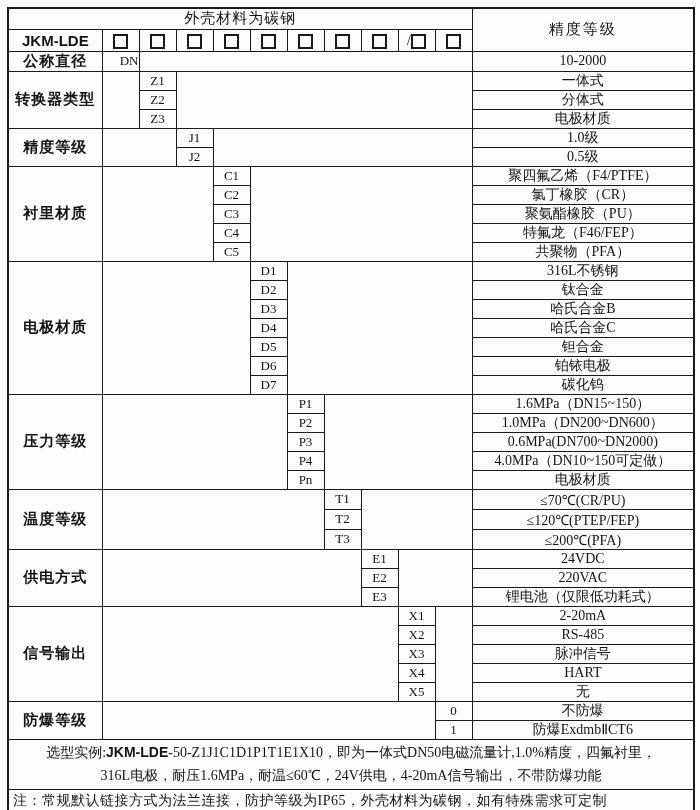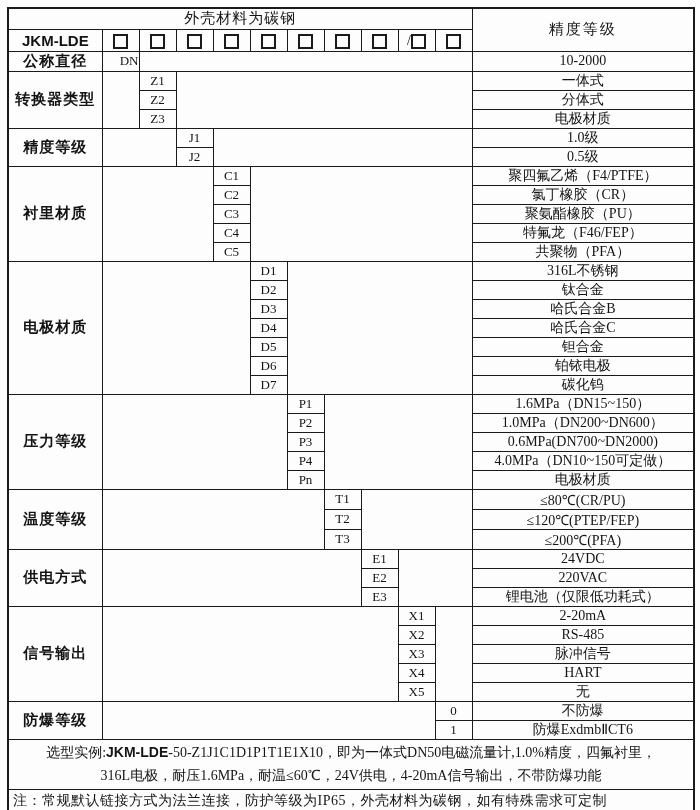--- a/index.html
+++ b/index.html
@@ -183,21 +183,21 @@
   <tr class="rc">
     <td class="code">Pn</td>
     <td class="desc">电极材质</td>
   </tr>
 
   <tr class="rc">
     <td rowspan="3" class="lbl">温度等级</td>
     <td rowspan="3" colspan="6"></td>
     <td class="code">T1</td>
     <td rowspan="3" colspan="3"></td>
-    <td class="desc">≤80℃(CR/PU)</td>
+    <td class="desc">≤70℃(CR/PU)</td>
   </tr>
   <tr class="rc">
     <td class="code">T2</td>
     <td class="desc">≤120℃(PTEP/FEP)</td>
   </tr>
   <tr class="rc">
     <td class="code">T3</td>
     <td class="desc">≤200℃(PFA)</td>
   </tr>
 

